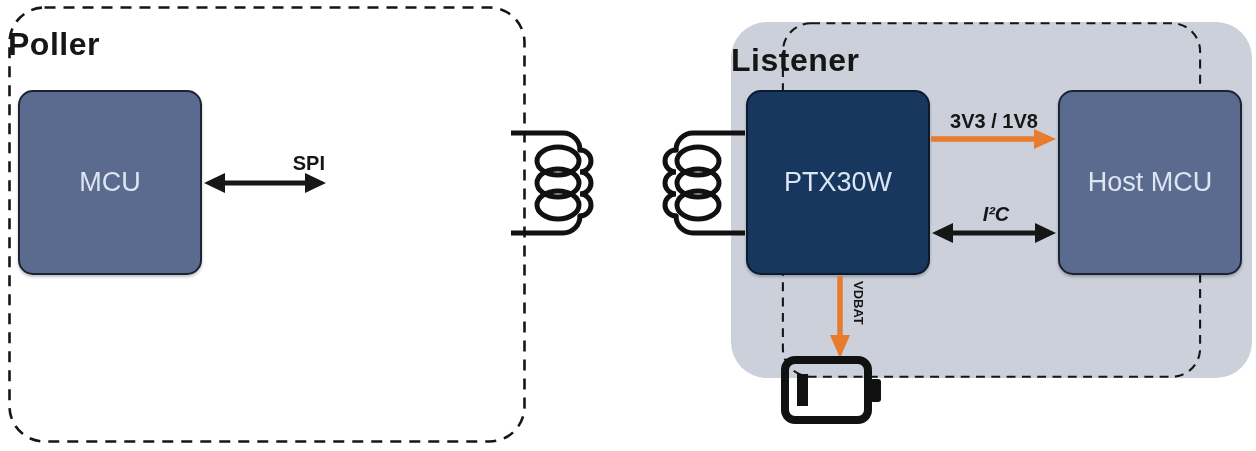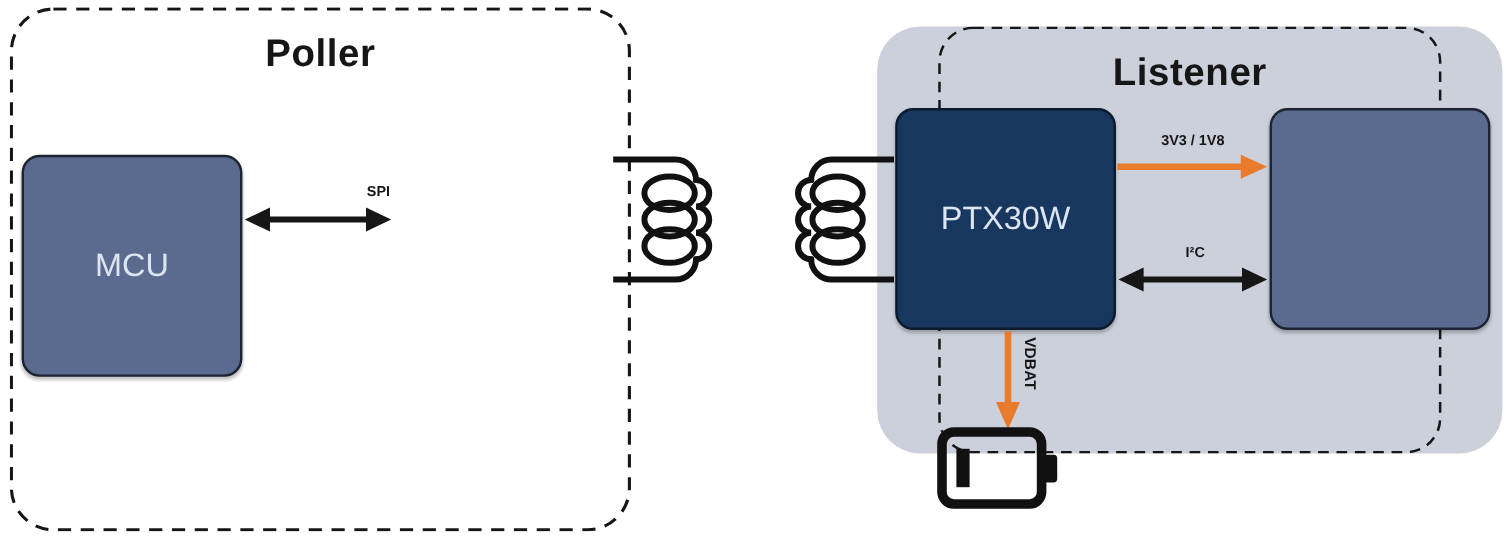--- a/index.html
+++ b/index.html
@@ -18,51 +18,51 @@
     background:#ffffff;
     font-family:"Liberation Sans","DejaVu Sans",sans-serif;
     overflow:hidden;
   }
   .group{position:absolute;border-radius:36px;}
   .group.poller{left:8px;top:6px;width:518px;height:437px;background:#ffffff;}
   .group.listener{left:731px;top:22px;width:521px;height:356px;background:var(--listener-bg);}
   .group svg.dash{position:absolute;left:0;top:0;width:100%;height:100%;}
   .group .title{
     position:absolute;left:0;top:20px;width:100%;
-    text-align:center;font-size:32px;font-weight:bold;color:#161616;
+    font-size:32px;font-weight:bold;color:#161616;
     letter-spacing:0.5px;
   }
   .chip{
     position:absolute;border-radius:15px;
     display:flex;align-items:center;justify-content:center;
     text-align:center;color:var(--box-text);
     font-size:27px;line-height:1.3;
     box-shadow:0 2px 3px rgba(0,0,0,0.25);
   }
   .chip.slate{background:var(--slate-box);border:2px solid #1c2434;}
   .chip.navy{background:var(--navy-box);border:2px solid #0c1a2e;}
-  #mcu{left:18px;top:90px;width:184px;height:185px;margin-top:39px;}
+  #mcu{left:18px;top:90px;width:184px;height:185px;}
   #ptx130w{left:328px;top:91px;width:183px;height:184px;}
   #ptx30w{left:746px;top:90px;width:184px;height:185px;}
   #hostmcu{left:1058px;top:90px;width:184px;height:185px;}
   .arrow-svg{position:absolute;}
   #spi-arrow{left:202px;top:170px;}
   #power-arrow{left:931px;top:127px;}
   #i2c-arrow{left:930px;top:220px;}
   #vdbat-arrow{left:829px;top:276px;}
   #poller-coil{left:511px;top:118px;}
   #listener-coil{left:653px;top:118px;transform:scaleX(-1);}
   #battery{left:780px;top:355px;}
   .small-label{
-    position:absolute;font-size:12px;font-weight:bold;color:#161616;
+    position:absolute;font-size:20px;font-weight:bold;color:#161616;
     text-align:center;white-space:nowrap;
   }
   #spi-label{left:205px;top:152px;width:120px;text-align:right;}
   #power-label{left:931px;top:110px;width:126px;}
-  #i2c-label{left:930px;top:203px;width:132px;}
+  #i2c-label{left:930px;top:203px;width:132px;font-style:italic;}
   #vdbat-label{
     left:866px;top:281px;font-size:13px;
     transform:rotate(90deg);transform-origin:left top;
   }
 </style>
 </head>
 <body>
 
 <div id="canvas">
 
@@ -111,20 +111,21 @@
       <ellipse cx="47" cy="65" rx="21" ry="14"></ellipse>
       <ellipse cx="47" cy="87" rx="21" ry="14"></ellipse>
     </g>
   </svg>
 
   <div class="chip navy" id="ptx30w">
     <span>PTX30W</span>
   </div>
   <div class="chip slate" id="hostmcu">
     <span>
+      <span style="display:block">Host MCU</span>
     </span>
   </div>
 
   <svg class="arrow-svg" id="power-arrow" width="126" height="24" viewBox="0 0 126 24">
     <line x1="0" y1="12" x2="106" y2="12" stroke="#e87b2c" stroke-width="5.5"></line>
     <polygon points="103,2 103,22 125,12" fill="#e87b2c"></polygon>
   </svg>
   <div class="small-label" id="power-label">3V3 / 1V8</div>
 
   <svg class="arrow-svg" id="i2c-arrow" width="128" height="26" viewBox="0 0 128 26">

